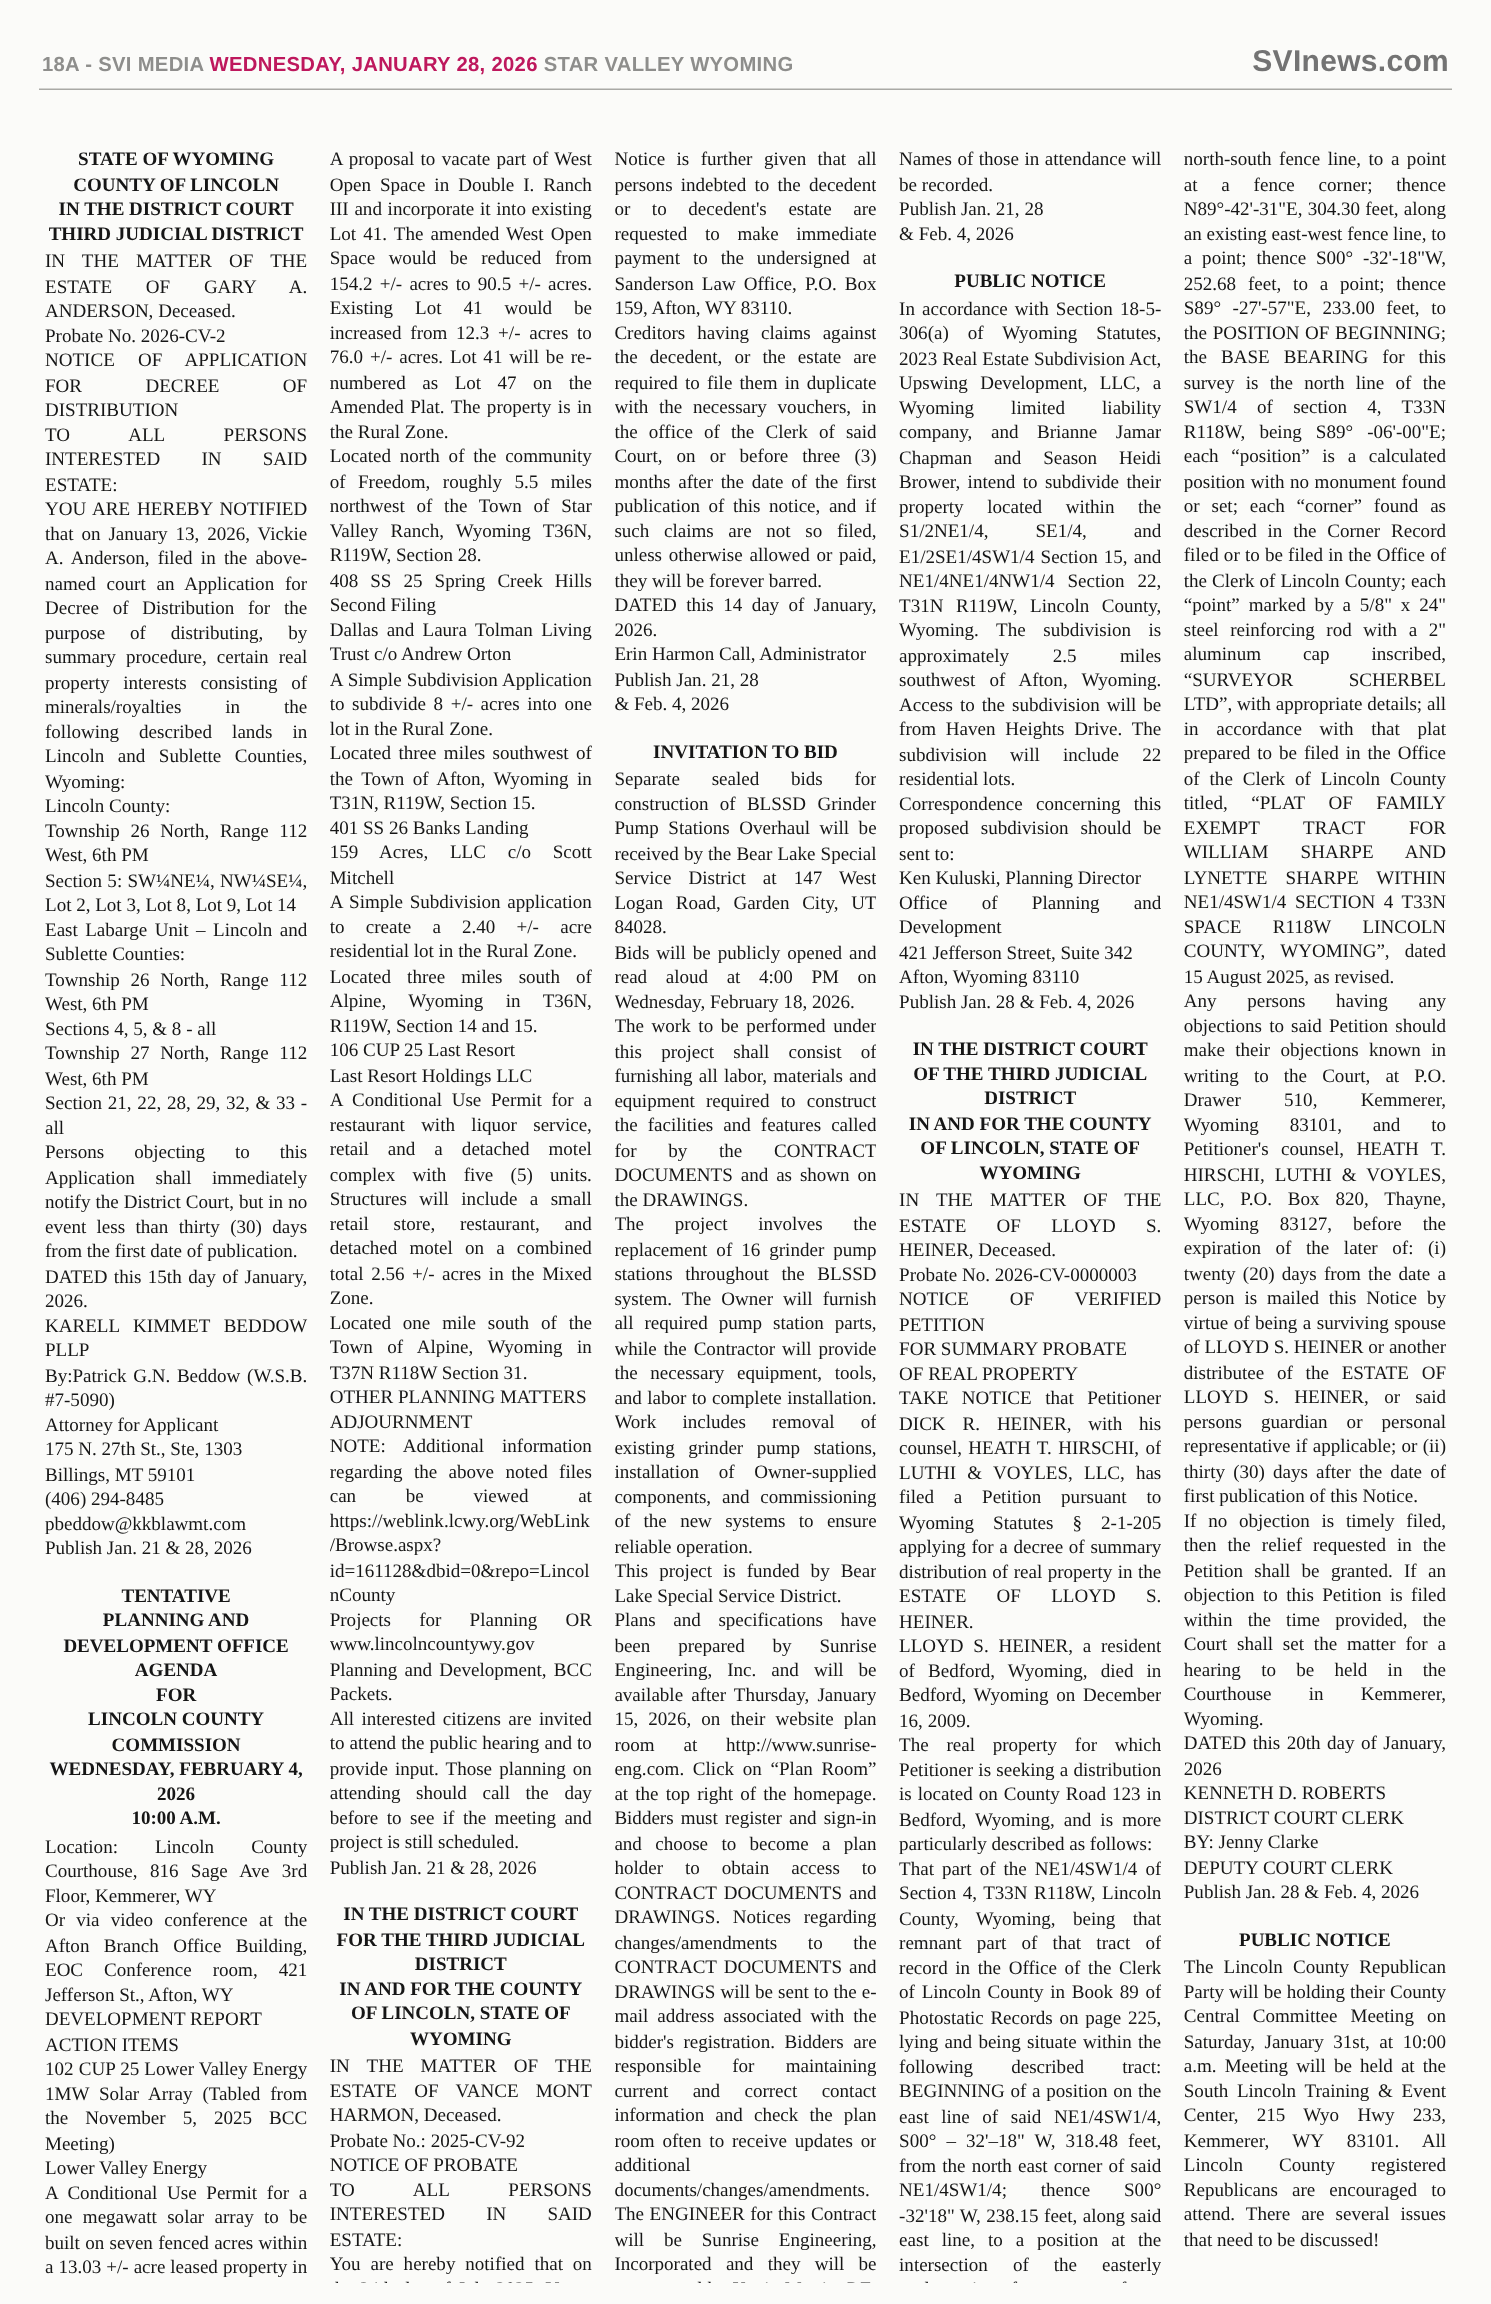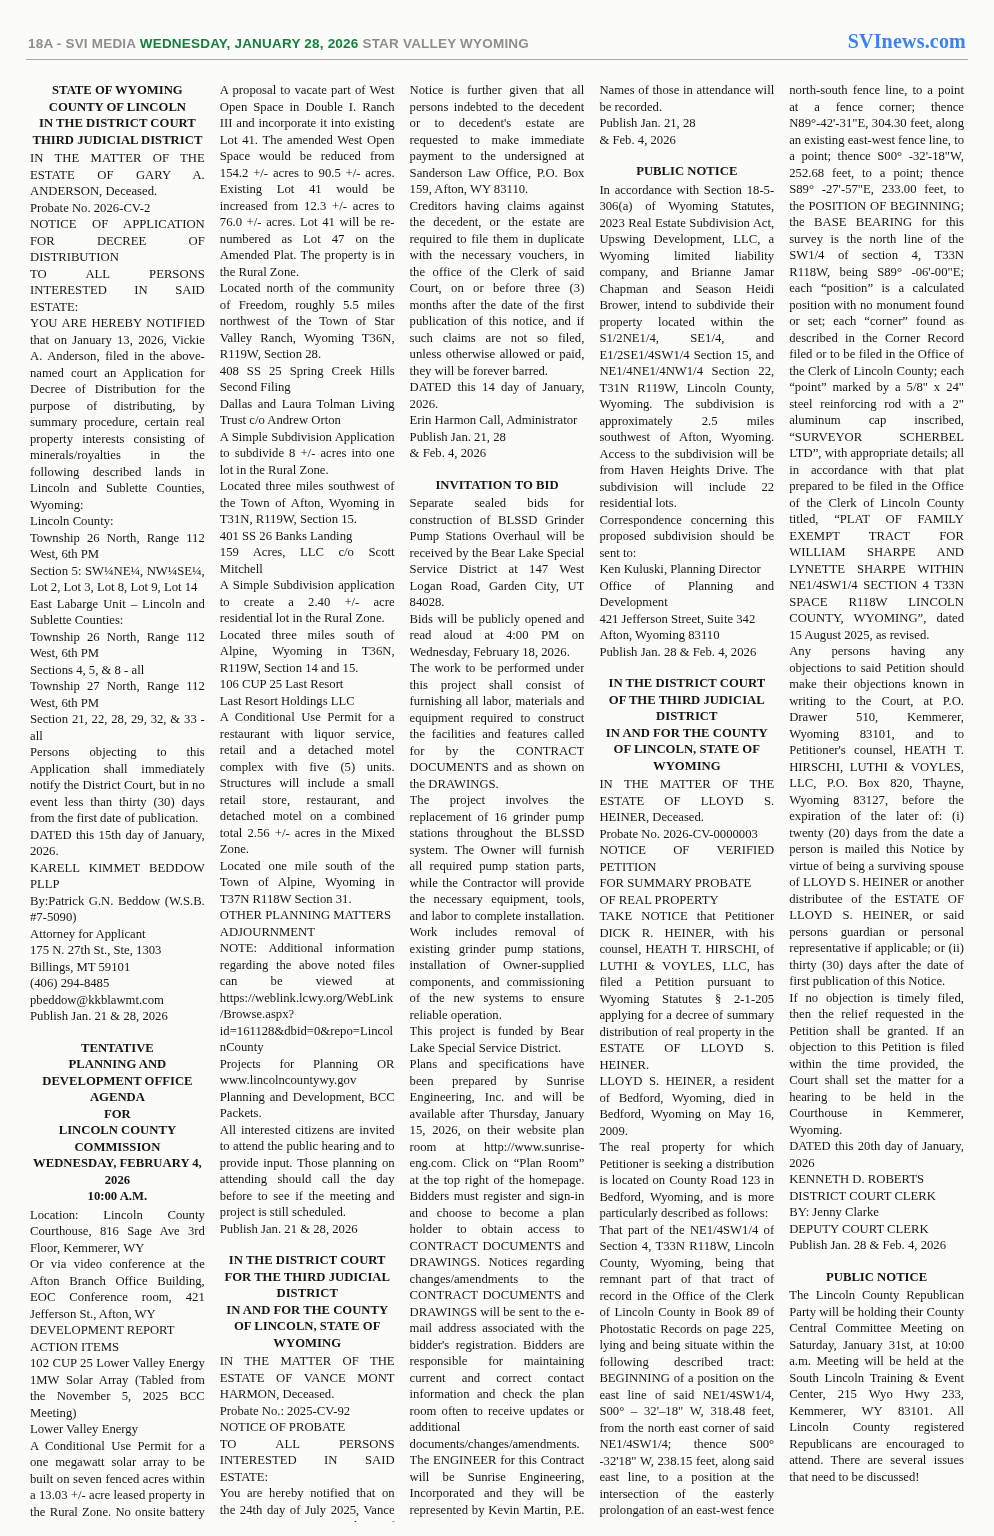--- a/index.html
+++ b/index.html
@@ -12,43 +12,43 @@
   }
   .masthead{
     display:flex;justify-content:space-between;align-items:baseline;
     padding:30px 28px 6px 28px;
   }
   .mast-left{
     font-family:"Liberation Sans", sans-serif;
     font-weight:bold;font-size:13.5px;letter-spacing:.2px;color:#8e8e8c;
     white-space:nowrap;
   }
-  .mast-left .date{color:#15803d;}
+  .mast-left .date{color:#be185d;}
   .mast-site{
-    font-family:Liberation Serif, serif;
-    font-weight:bold;font-size:20px;color:#3b82f6;letter-spacing:.2px;
+    font-family:Liberation Sans, sans-serif;
+    font-weight:bold;font-size:20px;color:#737373;letter-spacing:.2px;
   }
   .rule{border:0;border-top:1.5px solid #a9a9a5;margin:0 26px;}
   .columns{
     display:grid;grid-template-columns:repeat(5,1fr);gap:15px;
     padding:22px 30px 0 30px;
     font-size:12.7px;line-height:1.3;
     height:1440px;
   }
   .col{overflow:hidden;}
   .blk{margin:0;}
   .blk-p .ln{
     text-align:justify;text-justify:inter-word;
     overflow-wrap:anywhere;
   }
   .blk-h{
     text-align:center;font-weight:bold;
     margin:15px 0 2px 0;
   }
-  .col > .blk:first-child{margin-top:0;}
+  .col > .blk:first-child{margin-top:16px;}
   .blk-pub{
     text-align:left;font-weight:normal;
   }
 </style>
 </head>
 <body>
 
 <div class="masthead">
   <div class="mast-left">
     <span>18A - SVI MEDIA</span>
@@ -348,21 +348,21 @@
       <div class="blk blk-p">
         <div class="ln">FOR SUMMARY PROBATE</div>
       </div>
       <div class="blk blk-p">
         <div class="ln">OF REAL PROPERTY</div>
       </div>
       <div class="blk blk-p">
         <div class="ln">TAKE NOTICE that Petitioner DICK R. HEINER, with his counsel, HEATH T. HIRSCHI, of LUTHI &amp; VOYLES, LLC, has filed a Petition pursuant to Wyoming Statutes § 2-1-205 applying for a decree of summary distribution of real property in the ESTATE OF LLOYD S. HEINER.</div>
       </div>
       <div class="blk blk-p">
-        <div class="ln">LLOYD S. HEINER, a resident of Bedford, Wyoming, died in Bedford, Wyoming on May 16, 2009.</div>
+        <div class="ln">LLOYD S. HEINER, a resident of Bedford, Wyoming, died in Bedford, Wyoming on December 16, 2009.</div>
       </div>
       <div class="blk blk-p">
         <div class="ln">The real property for which Petitioner is seeking a distribution is located on County Road 123 in Bedford, Wyoming, and is more particularly described as follows:</div>
       </div>
       <div class="blk blk-p">
         <div class="ln">That part of the NE1/4SW1/4 of Section 4, T33N R118W, Lincoln County, Wyoming, being that remnant part of that tract of record in the Office of the Clerk of Lincoln County in Book 89 of Photostatic Records on page 225, lying and being situate within the following described tract: BEGINNING of a position on the east line of said NE1/4SW1/4, S00° – 32'–18" W, 318.48 feet, from the north east corner of said NE1/4SW1/4; thence S00° -32'18" W, 238.15 feet, along said east line, to a position at the intersection of the easterly prolongation of an east-west fence line with the east line of said NE1/4SW1/4; thence S89° -39'-19"W, 540.69 feet, along said prolongation and said fence line, to a point at a fence corner; thence N00°-55'-38"E, 494.75 feet, along a</div>
       </div>
     </div>
     <div class="col">
       <div class="blk blk-p">

